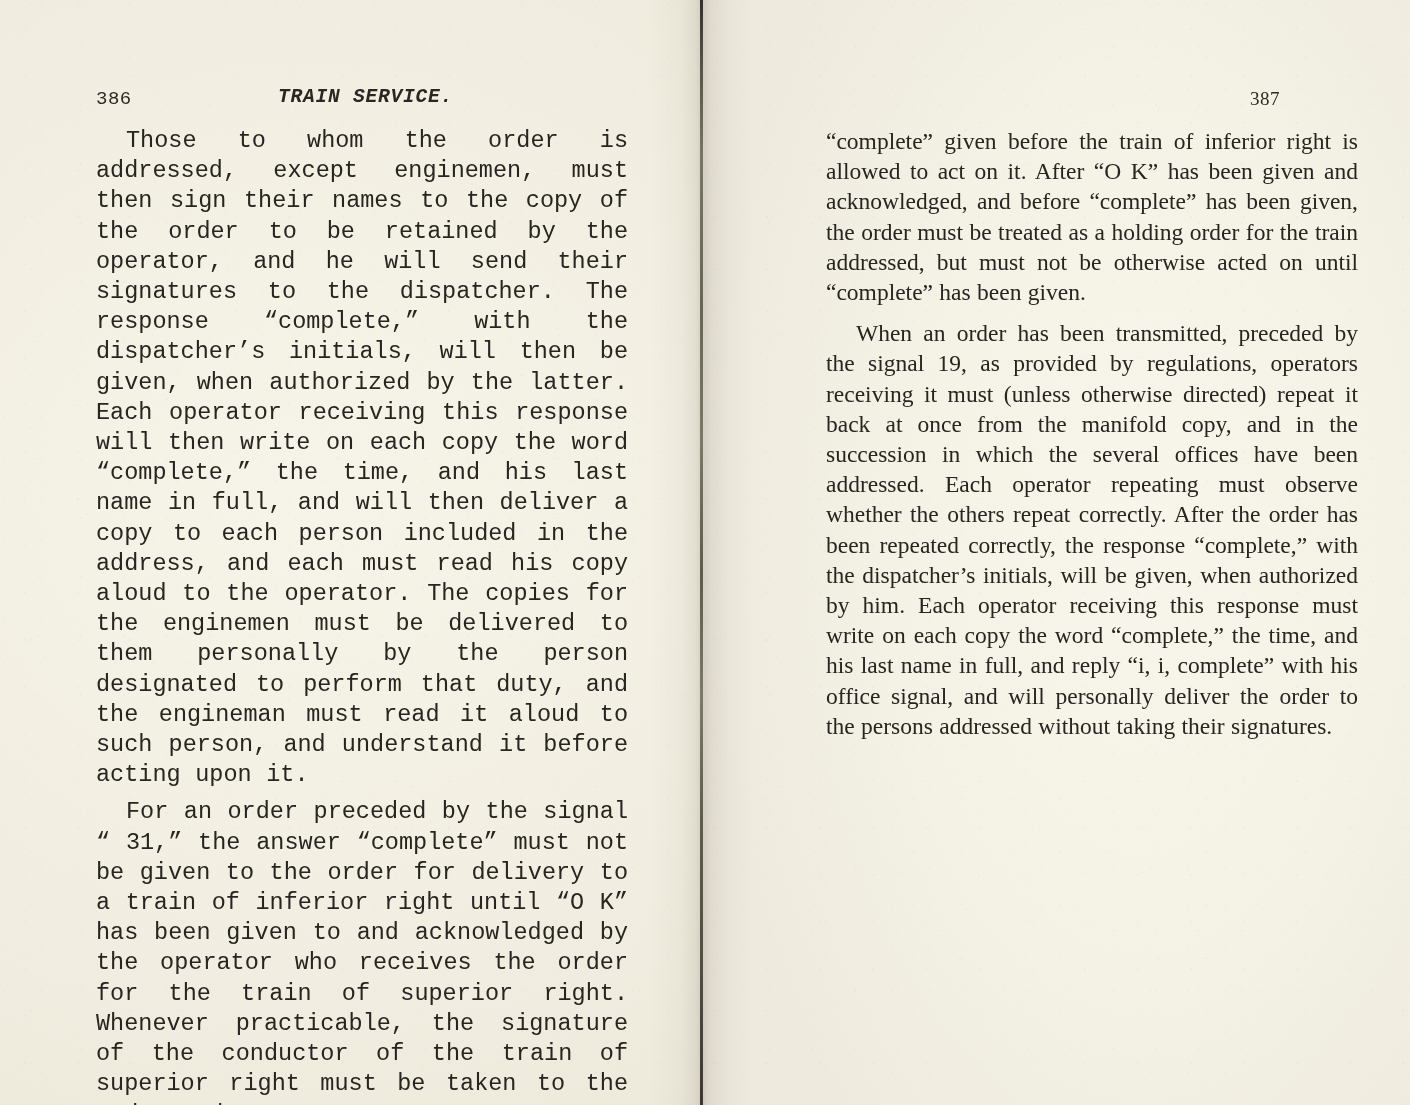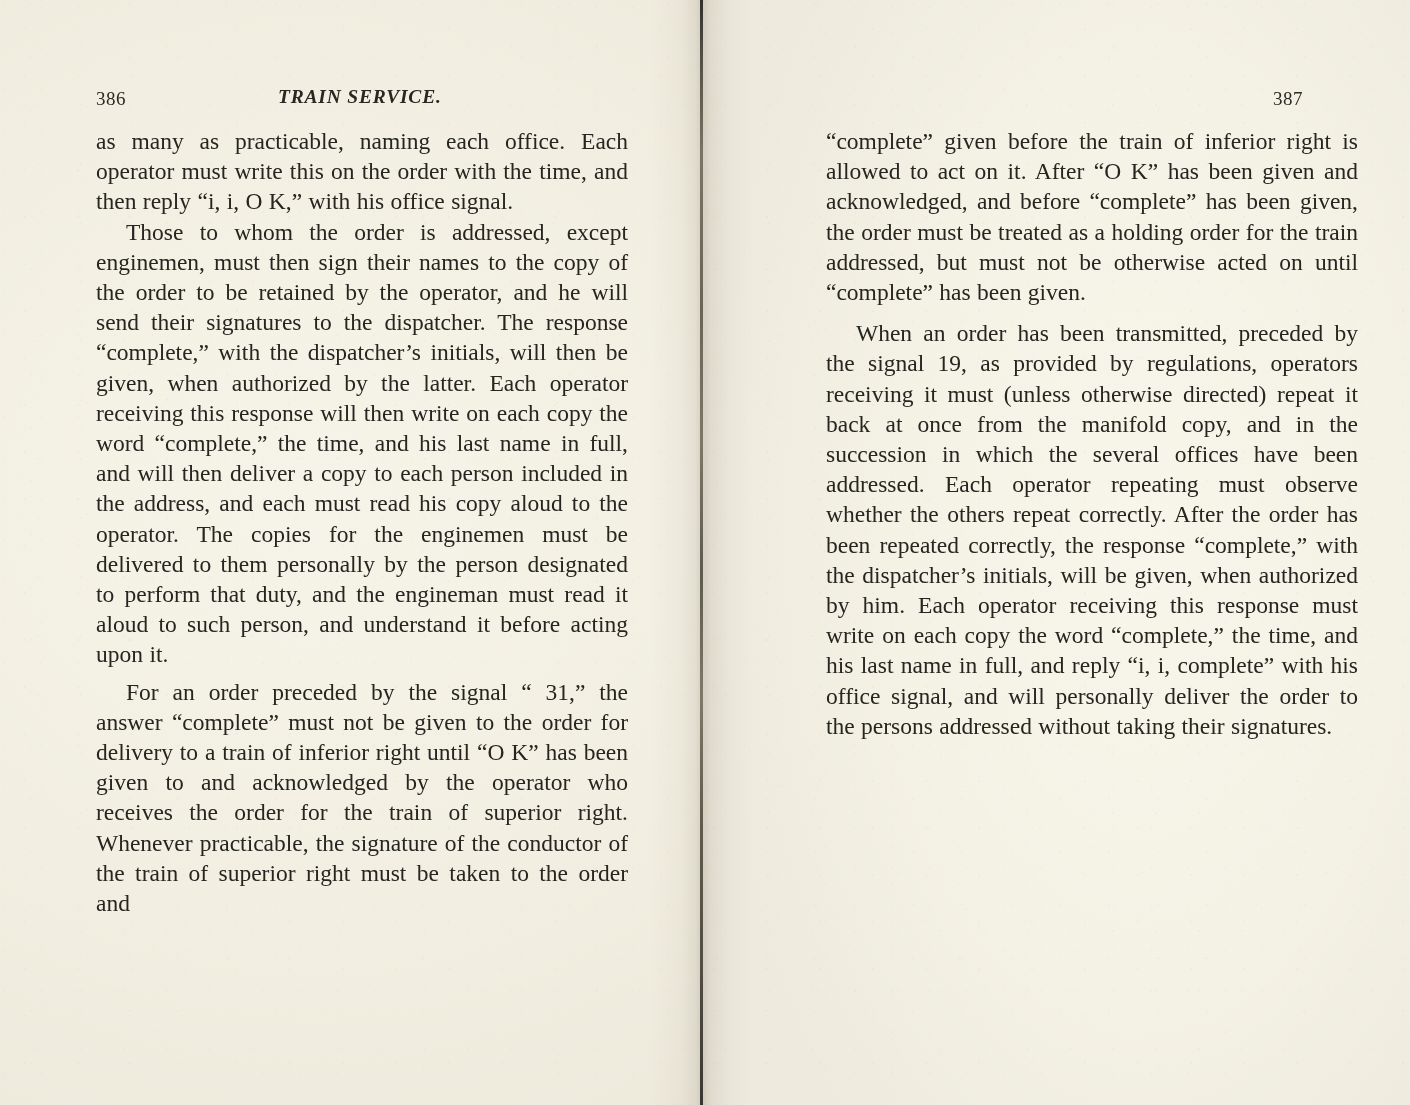--- a/index.html
+++ b/index.html
@@ -78,21 +78,21 @@
     filter: blur(.4px);
     pointer-events: none;
   }
 
   
   .page {
     position: absolute;
     top: 0;
     height: 100%;
   }
-  .page.left  { left: 0;     width: 700px; }
+  .page.left  { left: 0;     width: 700px; font-family: Liberation Mono, monospace; }
   .page.right { left: 710px; width: 700px; }
 
   .running-head {
     position: absolute;
     top: 86px;
     height: 26px;
     font-style: italic;
     font-weight: 700;
     font-size: 19.5px;
     letter-spacing: .8px;
@@ -106,21 +106,21 @@
     font-weight: 400;
     letter-spacing: .5px;
     color: #2d2a24;
   }
 
   
   .left  .folio        { left: 96px; }
   .left  .running-head { left: 278px; text-align: center; }
   
   .right .running-head { left: 120px; }
-  .right .folio        { left: 563px; }
+  .right .folio        { left: 540px; }
 
   .column {
     position: absolute;
     top: 126px;
     width: 532px;
   }
   .left  .column { left: 96px; }
   .right .column { left: 72px; margin-left: 44px; }
 
   p.body {
@@ -168,21 +168,20 @@
   <div class="gutter-line"></div>
 
   <div class="page left">
 
     <div class="folio">386</div>
 
     <div class="running-head">TRAIN SERVICE.</div>
 
     <div class="column">
 
-      <p class="body noindent">as many as practicable, naming each office. Each operator must write this on the order with the time, and then reply “i, i, O K,” with his office signal.</p>
 
       <p class="body lead">Those to whom the order is addressed, except enginemen, must then sign their names to the copy of the order to be retained by the operator, and he will send their signatures to the dispatcher. The response “complete,” with the dispatcher’s initials, will then be given, when authorized by the latter. Each operator receiving this response will then write on each copy the word “complete,” the time, and his last name in full, and will then deliver a copy to each person included in the address, and each must read his copy aloud to the operator. The copies for the enginemen must be delivered to them personally by the person designated to perform that duty, and the engineman must read it aloud to such person, and understand it before acting upon it.</p>
 
 
       <div class="gap-sm"></div>
 
       <p class="body lead">For an order preceded by the signal “ 31,” the answer “complete” must not be given to the order for delivery to a train of inferior right until “O K” has been given to and acknowledged by the operator who receives the order for the train of superior right. Whenever practicable, the signature of the conductor of the train of superior right must be taken to the order and</p>
 
     </div>
   </div>

